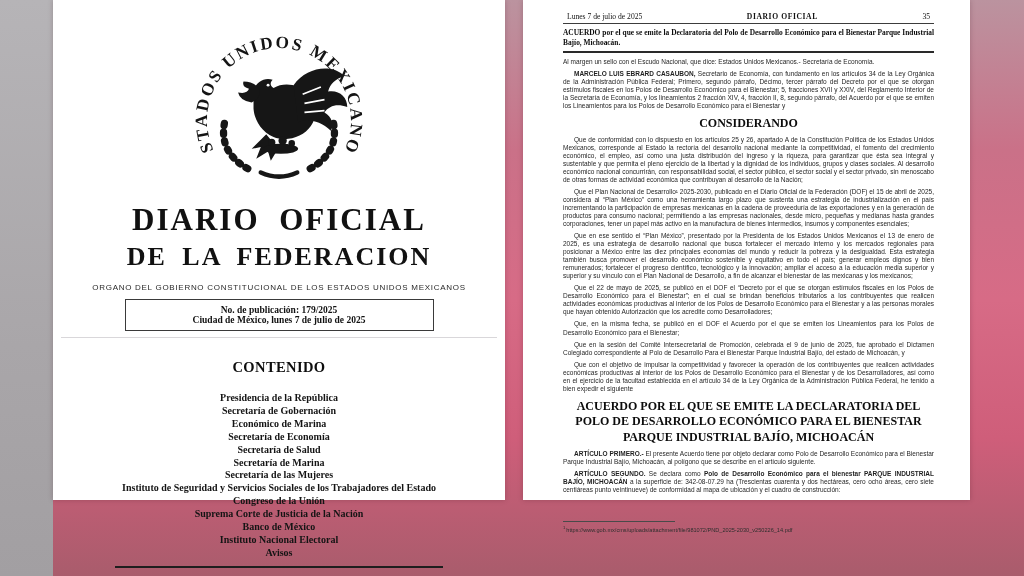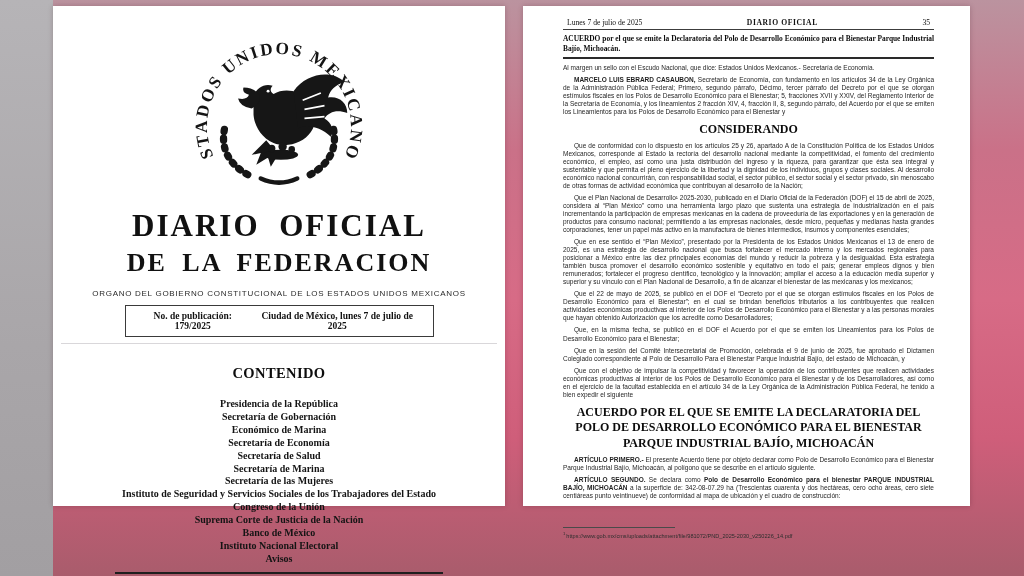--- a/index.html
+++ b/index.html
@@ -2,36 +2,36 @@
 <html><head>
 <meta charset="utf-8">
 <style>
   * { margin:0; padding:0; box-sizing:border-box; }
   html,body { width:1024px; height:576px; overflow:hidden; background:#000; }
   .scene { position:relative; width:1024px; height:576px;
     background:linear-gradient(180deg,#bb939f 0%,#ca7188 26%,#d76b86 52%,#cf5e7a 76%,#a95c6c 100%);
     font-family:"Liberation Serif", serif; }
   .gray-strip { position:absolute; left:0; top:0; width:53px; height:576px;
     background:linear-gradient(180deg,#b6b4b7 0%,#a9a6a9 60%,#a29fa2 100%); }
-  .page { position:absolute; top:6px; height:500px; background:#ffffff; }
+  .page { position:absolute; top:0; height:500px; background:#ffffff; }
   .page-left { left:53px; width:452px; text-align:center; padding-top:16px;
     box-shadow:0 0 5px rgba(60,20,30,.25); }
   .page-right { left:523px; width:447px; box-shadow:0 0 5px rgba(60,20,30,.25); }
 
   
   .seal { display:block; margin:0 auto; }
   .m-title1 { font-family:"Liberation Serif",serif; font-weight:700; font-size:31px; line-height:1;
     letter-spacing:2px; word-spacing:10px; color:#111; margin-top:6px; }
   .m-title2 { font-family:"Liberation Serif",serif; font-weight:700; font-size:26px; line-height:1;
     letter-spacing:2px; word-spacing:7px; color:#111; margin-top:9px; }
   .m-sub { font-family:"Liberation Sans",sans-serif; font-size:8px; letter-spacing:0.72px;
     color:#2a2a2a; margin-top:13px; }
   .pub-box { margin:7px auto 0; width:309px; border:1px solid #3a3a3a; display:flex;
     justify-content:flex-end; padding:5px 9px 5px 9px;
-    font-family:"Liberation Serif",serif; font-weight:700; font-size:9.5px; color:#111; }
+    font-family:"Liberation Serif",serif; font-weight:700; font-size:9.5px; color:#111;flex-direction:column; }
   .light-rule { height:1px; background:#d9d7da; margin:6px 8px 0 8px; }
   .contents-title { font-family:"Liberation Serif",serif; font-weight:700; font-size:14.5px;
     color:#0d0d0d; margin-top:21px; letter-spacing:0.4px; }
   .contents-list { margin-top:16px; }
   .contents-item { font-family:"Liberation Serif",serif; font-weight:700; font-size:10px;
     line-height:12.9px; color:#141414; }
   .thick-rule { width:328px; height:2.5px; background:#1e1e1e; margin:6px auto 0; }
 
   
   .rp-inner { position:relative; height:576px; padding:12px 36px 0 40px;

